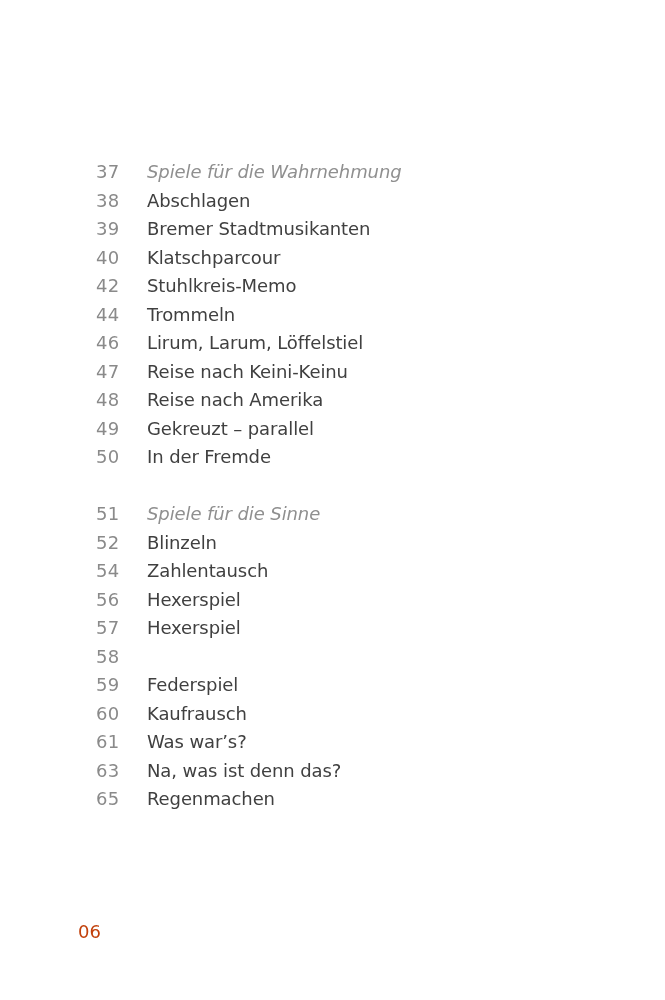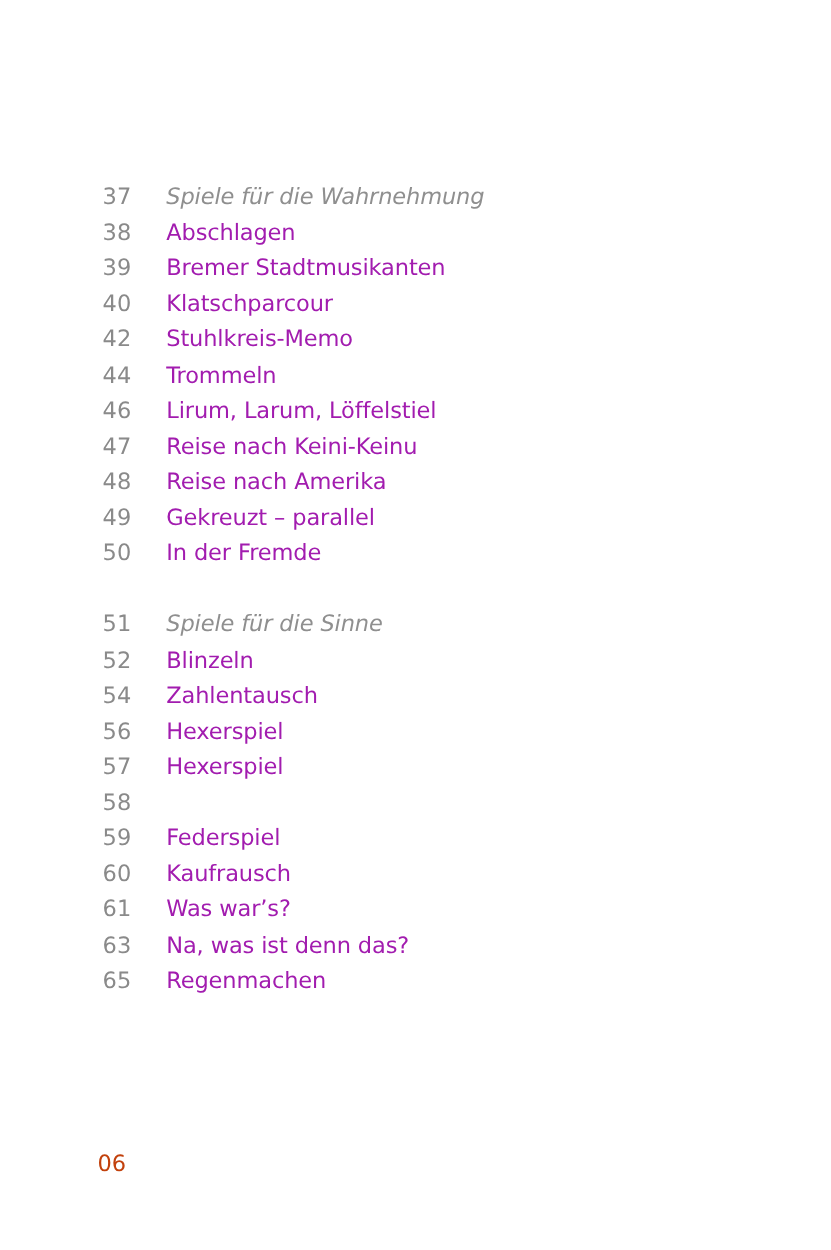--- a/index.html
+++ b/index.html
@@ -14,41 +14,41 @@
       overflow: hidden;
       font-family: "DejaVu Sans", sans-serif;
     }
     .toc {
       position: absolute;
       left: 78px;
       top: 140px;
       width: 480px;
     }
     .section {
-      margin: 4px;
+      margin: 18px;
     }
     .section + .section {
       margin-top: 28.5px;
     }
     .row {
       display: flex;
       align-items: baseline;
       height: 28.5px;
       line-height: 28.5px;
       white-space: nowrap;
     }
     .num {
       width: 51px;
       flex: 0 0 51px;
       color: #8a8a8a;
       font-size: 18px;
       letter-spacing: 0.2px;
     }
     .title {
-      color: #a21caf;
+      color: #404040;
       font-size: 18px;
       letter-spacing: -0.1px;
     }
     .row.heading .title {
       color: #8f8f8f;
       font-style: italic;
     }
     .page-number {
       position: absolute;
       left: 78px;

